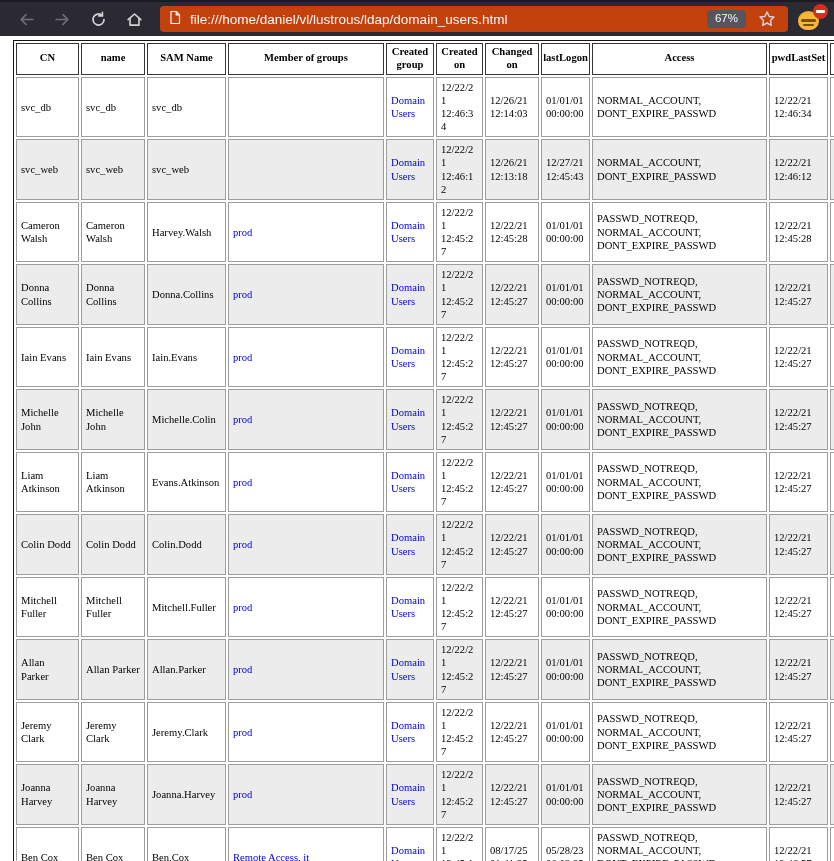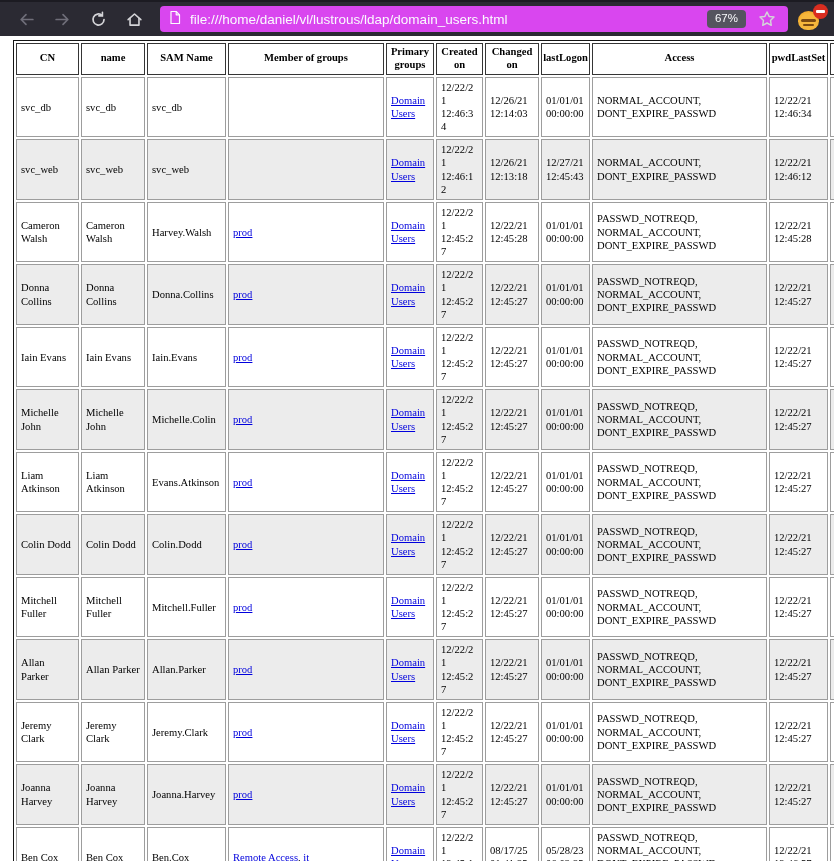--- a/index.html
+++ b/index.html
@@ -10,21 +10,21 @@
     box-sizing:border-box;height:36px;width:834px;background:#2b2a33;
     border-top:2px solid #1c1b22;display:flex;align-items:center;
     padding:0 6px 0 10px;gap:4px;
     font-family:"Liberation Sans", sans-serif;
   }
   .tb-btn{width:32px;height:28px;display:flex;align-items:center;justify-content:center;flex:0 0 auto;border-radius:4px;}
   .tb-btn svg{display:block;}
   .dim{color:#6f6e79;}
   .bright{color:#d4d4d8;}
   .urlbar{
-    box-sizing:border-box;flex:1 1 auto;height:26px;background:#d946ef;border-radius:4px;
+    box-sizing:border-box;flex:1 1 auto;height:26px;background:#c2410c;border-radius:4px;
     display:flex;align-items:center;padding:8px 8px;gap:8px;min-width:0;margin-left:6px;
   }
   .url-text{
     color:#fbfbfe;font-size:13.5px;white-space:nowrap;overflow:hidden;flex:1 1 auto;
   }
   .zoom-pill{
     flex:0 0 auto;background:#55545f;color:#fbfbfe;font-size:11.5px;
     padding:3px 8px;border-radius:4px;line-height:1;
   }
   .star-btn{flex:0 0 auto;width:26px;height:24px;display:flex;align-items:center;justify-content:center;}
@@ -52,21 +52,21 @@
     box-sizing:border-box;border:1px solid #353535;background:#fff;
     font-weight:bold;font-size:10.6px;text-align:center;vertical-align:middle;
     padding:2px 1px;line-height:1.22;color:#000;
   }
   td{
     box-sizing:border-box;border:1px solid #9d9d9d;background:#fff;
     font-size:10.6px;padding:3px 4px;vertical-align:middle;line-height:1.24;color:#000;
     word-wrap:break-word;
   }
   tr.alt td{background:#ececec;}
-  a.lnk{color:#0000dd;text-decoration:underline;cursor:pointer;}
+  a.lnk{color:#0000dd;cursor:pointer;}
 </style>
 </head>
 <body>
 
 <div class="toolbar">
   <div class="tb-btn dim">
     <span>
       <svg width="17" height="17" viewBox="0 0 16 16" fill="none" stroke="currentColor" stroke-width="1.6" stroke-linecap="round" stroke-linejoin="round">
           <path d="M14 8 H3 M7.5 3.5 L3 8 L7.5 12.5"></path>
         </svg>
@@ -132,21 +132,21 @@
         <col style="width: 175px;">
         <col style="width: 59px;">
         <col style="width: 44px;">
       </colgroup>
     <thead>
         <tr>
           <th>CN</th>
           <th>name</th>
           <th>SAM Name</th>
           <th>Member of groups</th>
-          <th>Primary groups</th>
+          <th>Created group</th>
           <th>Created on</th>
           <th>Changed on</th>
           <th>lastLogon</th>
           <th>Access</th>
           <th>pwdLastSet</th>
           <th>SID</th>
         </tr>
       </thead>
     <tbody>
         <tr>

